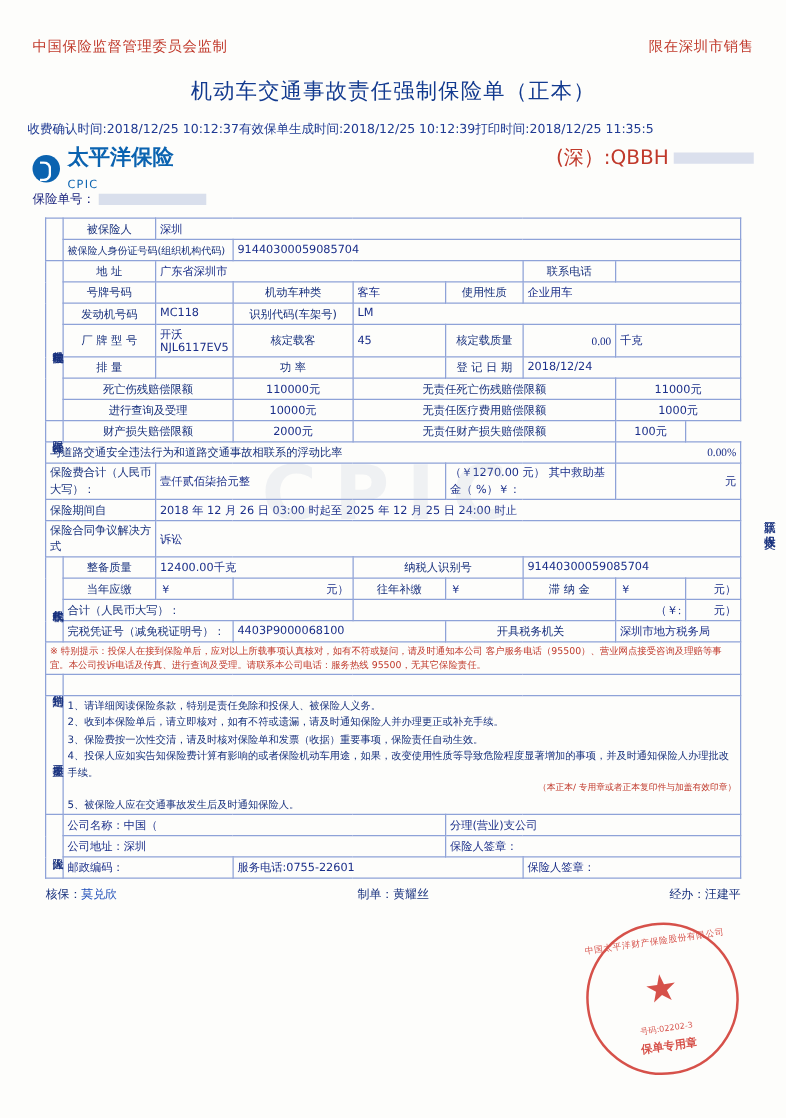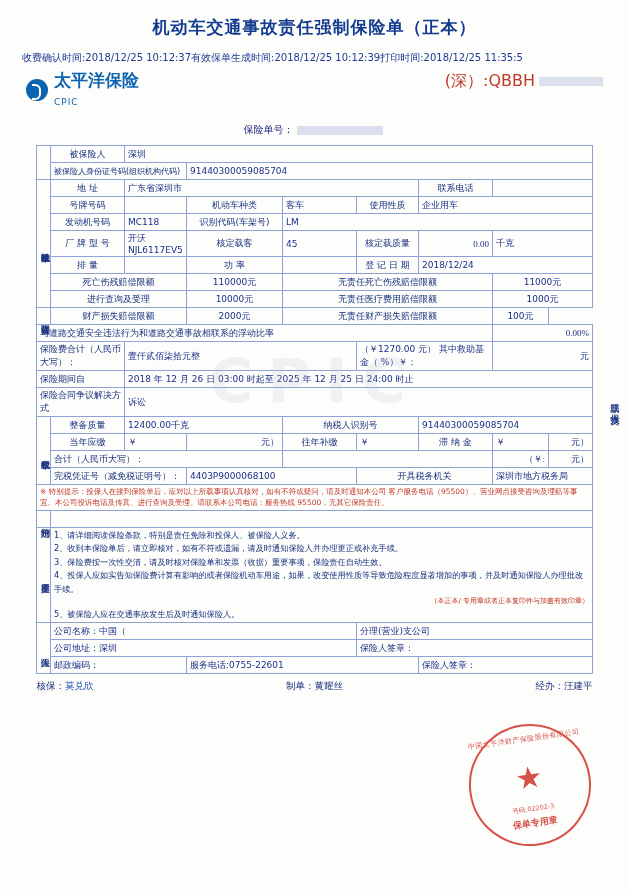--- a/index.html
+++ b/index.html
@@ -13,21 +13,21 @@
   }
   .page{position:relative;width:629px;height:894px;box-sizing:border-box;padding:0;}
   .hdr-line{
     display:flex;justify-content:space-between;align-items:center;
     padding:0 26px;margin-top:30px;font-size:11.5px;color:#c0392b;
     font-family:"DejaVu Sans", sans-serif;
   }
   .hdr-left{color:#c0392b;letter-spacing:.5px;}
   .hdr-right{color:#c0392b;letter-spacing:.5px;}
   .title{
-    text-align:center;font-size:17px;font-weight:bold;color:#123a8f;
+    text-align:center;font-size:17px;font-weight:normal;color:#123a8f;
     margin-top:16px;letter-spacing:1px;
   }
   .timeline{
     display:flex;justify-content:flex-start;
     padding:0 22px;margin-top:12px;font-size:10px;color:#1f3a93;
   }
   .timeline span{white-space:nowrap;}
   .brandrow{
     display:flex;align-items:flex-start;justify-content:space-between;
     padding:0 26px;margin-top:6px;height:34px;
@@ -39,21 +39,21 @@
   }
   .logo-circle:after{
     content:"";position:absolute;left:6px;top:5px;width:7px;height:12px;
     border:2px solid #fff;border-radius:0 6px 6px 0;border-left:none;
   }
   .brand-cn{font-size:17px;font-weight:bold;color:#0b63b0;line-height:1;}
   .brand-en{font-size:9px;color:#0b63b0;letter-spacing:1px;}
   .qbbh{font-size:16px;color:#c0392b;}
   .qbbh .mask{display:inline-block;width:64px;height:9px;background:#cfd6e8;vertical-align:middle;margin-left:4px;opacity:.75;}
   .policyno{
-    padding:0 26px;margin-top:18px;font-size:10px;text-align:center;
+    padding:0 26px;margin-top:2px;font-size:10px;text-align:left;
   }
   .policyno .blur{display:inline-block;width:86px;height:9px;background:#c9d2e6;opacity:.7;vertical-align:middle;margin:0 3px;}
   table.main{
     border-collapse:collapse;width:556px;margin:8px auto 0 auto;
     font-size:9px;color:#17307d;table-layout:fixed;
   }
   table.main td{
     border:1px solid #8ea2d8;padding:1px 3px;height:14px;
     vertical-align:middle;
   }
@@ -110,20 +110,24 @@
   }
   .handwrite{color:#1b4bb8;}
 </style>
 </head>
 <body>
 
 <div class="page">
 
   <div class="watermark">CPIC</div>
 
+  <div class="hdr-line">
+    <div class="hdr-left">中国保险监督管理委员会监制</div>
+    <div class="hdr-right">限在深圳市销售</div>
+  </div>
 
   <div class="title">机动车交通事故责任强制保险单（正本）</div>
 
   <div class="timeline">
     <span>收费确认时间:2018/12/25 10:12:37</span>
     <span>有效保单生成时间:2018/12/25 10:12:39</span>
     <span>打印时间:2018/12/25 11:35:5</span>
   </div>
 
   <div class="brandrow">

